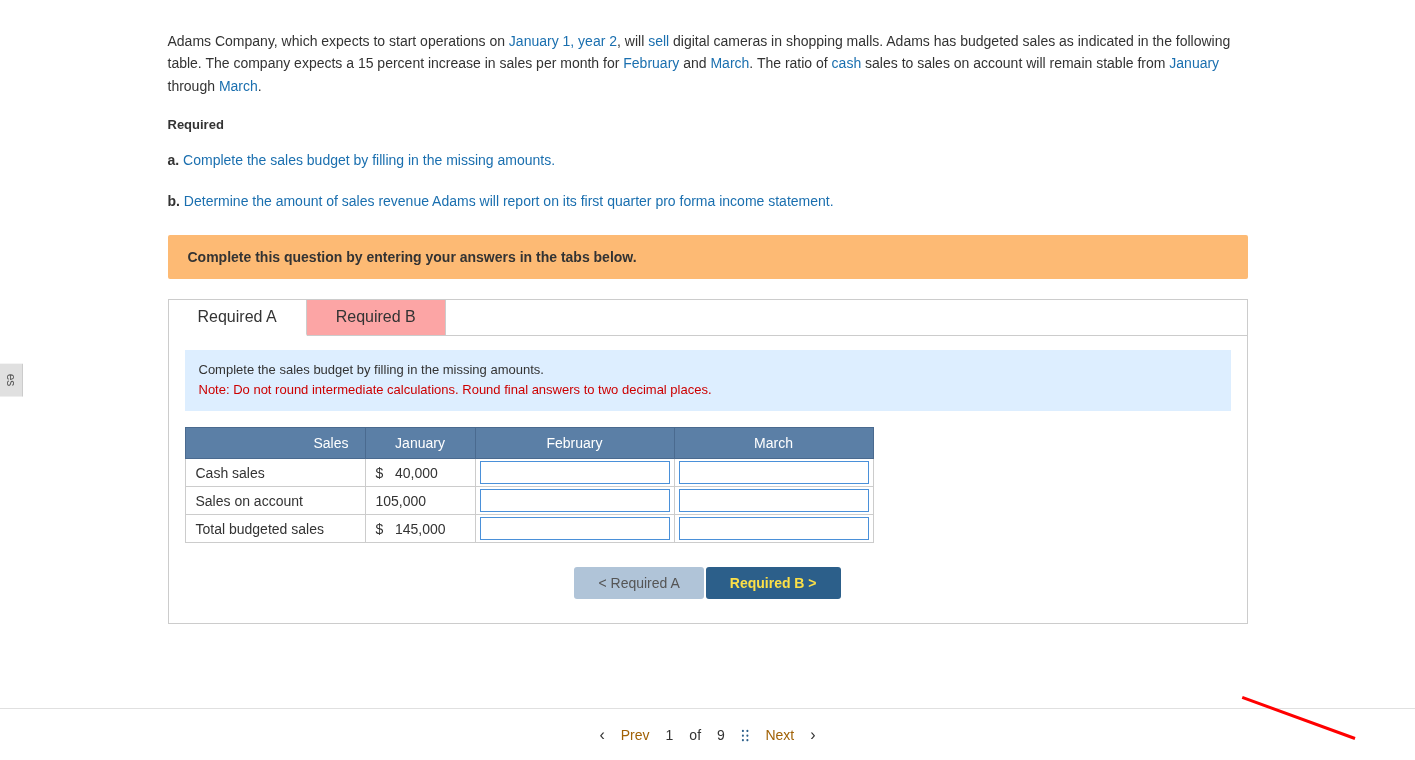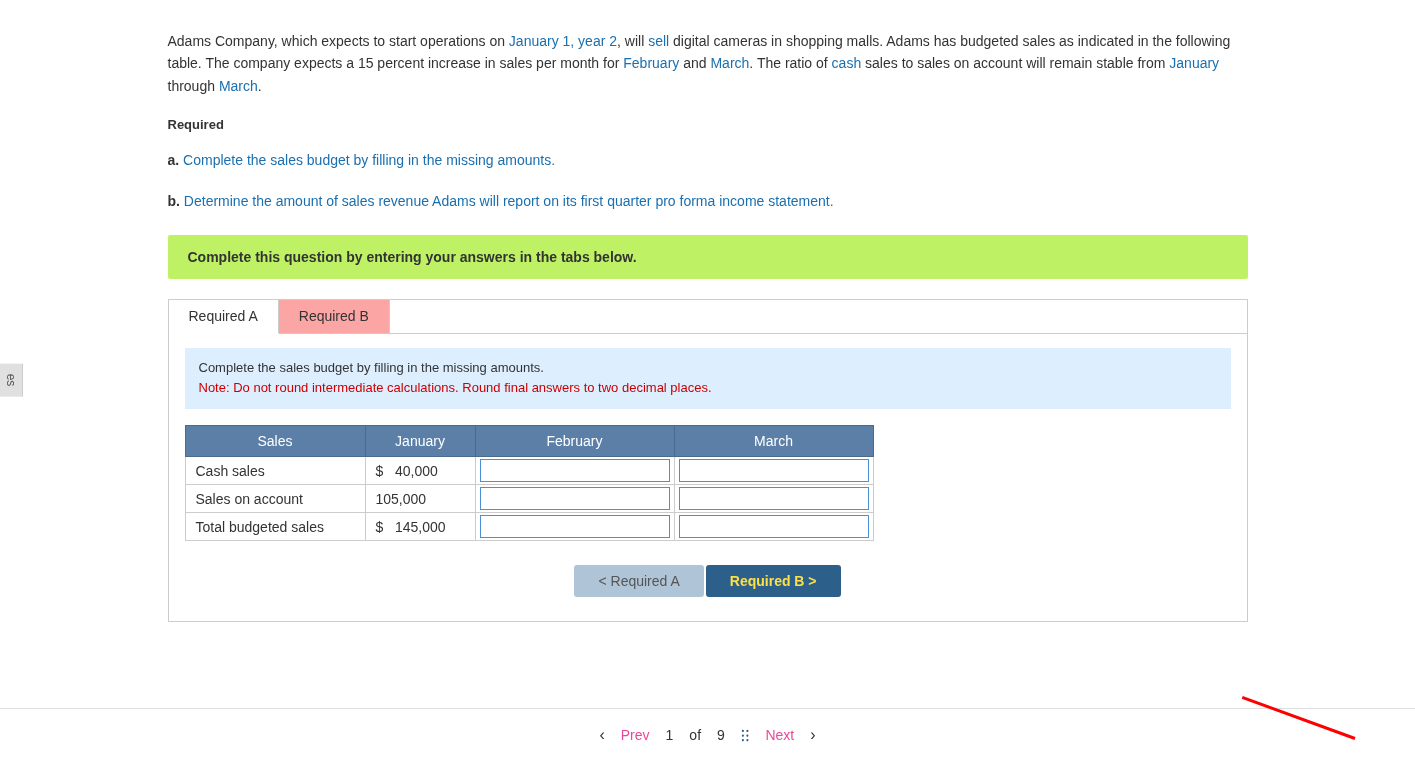--- a/index.html
+++ b/index.html
@@ -38,42 +38,42 @@
       line-height: 1.8;
     }
     .requirements-list p {
       font-size: 14px;
       margin-top: 16px;
     }
     .requirements-list .blue-text {
       color: #1a6faf;
     }
     .instruction-box {
-      background: #bef264;
+      background: #fdba74;
       padding: 14px 20px;
       margin-bottom: 20px;
       border-radius: 2px;
     }
     .instruction-box p {
       font-weight: bold;
       font-size: 14px;
     }
     .tabs-container {
       border: 1px solid #ccc;
       margin-bottom: 0;
     }
     .tabs-header {
       display: flex;
       border-bottom: 1px solid #ccc;
       background: #fff;
     }
     .tab {
-      padding: 8px 20px;
-      cursor: pointer;
-      font-size: 14px;
+      padding: 8px 29px;
+      cursor: pointer;
+      font-size: 16px;
       border-right: 1px solid #ccc;
       background: #fff;
       border-top: none;
       border-left: none;
       border-bottom: none;
     }
     .tab.active {
       background: #fff;
       border-bottom: 2px solid #fff;
       margin-bottom: -1px;
@@ -103,21 +103,21 @@
     }
     .sales-table th {
       background: #5b7fa6;
       color: #fff;
       padding: 7px 16px;
       text-align: center;
       font-weight: normal;
       border: 1px solid #4a6a8f;
     }
     .sales-table th.left-align {
-      text-align: center;
+      text-align: right;
     }
     .sales-table td {
       padding: 5px 10px;
       border: 1px solid #ccc;
       font-size: 14px;
     }
     .sales-table td.label-cell {
       min-width: 180px;
       background: #fff;
     }
@@ -175,21 +175,21 @@
       border-top: 1px solid #e0e0e0;
       gap: 16px;
       font-size: 14px;
     }
     .pagination-bar .grid-icon {
       color: #2c5f8a;
       font-size: 16px;
       cursor: pointer;
     }
     .pagination-bar a {
-      color: #ec4899;
+      color: #a16207;
       text-decoration: none;
       font-size: 14px;
       cursor: pointer;
     }
     .pagination-arrow {
       font-size: 16px;
       color: #333;
       cursor: pointer;
     }
     .sidebar-tab {

